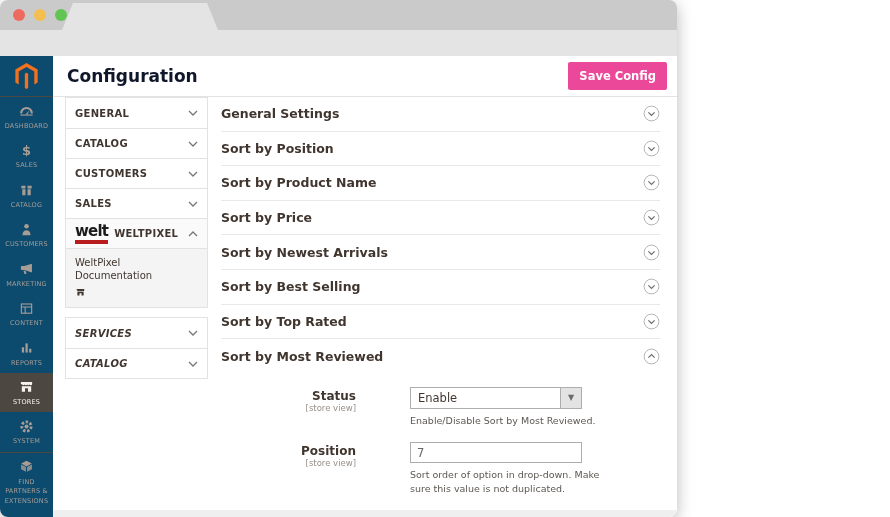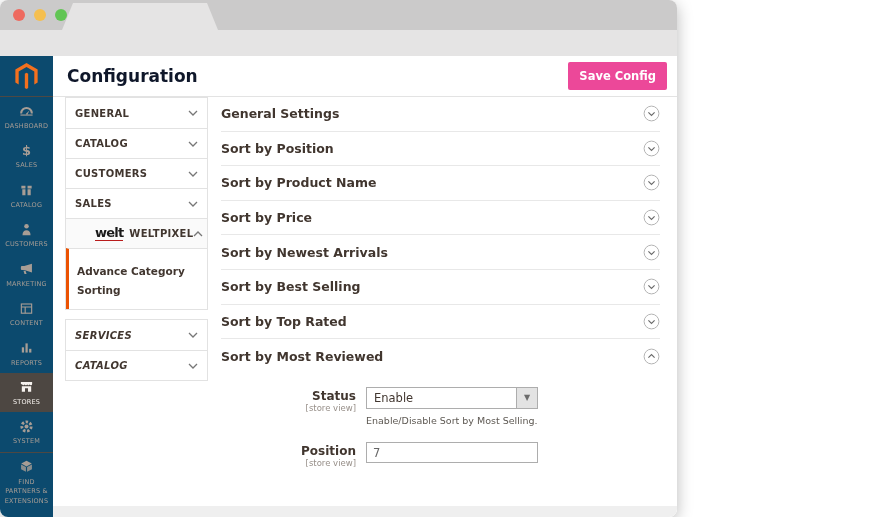--- a/index.html
+++ b/index.html
@@ -43,39 +43,39 @@
   
   .cfg-col { width:143px; margin-left:12px; flex-shrink:0; }
   .cfg-group { border:1px solid #e2e2e2; background:#fff; }
   .cfg-group + .cfg-group { margin-top:9px;font-style:italic; }
   .cfg-row { height:30px; display:flex; align-items:center; padding:0 9px; cursor:pointer; }
   .cfg-row + .cfg-row, .cfg-sub { border-top:1px solid #e2e2e2; }
   .cfg-row .txt { font-size:10px; font-weight:bold; color:#41362f; letter-spacing:.3px; }
   .cfg-row .chev { margin-left:auto; display:flex; }
   .chev.up svg { transform:rotate(180deg); }
   .cfg-row.wp { background:#fafafa; }
-  .wp-logo { font-size:13px; font-weight:bold; color:#1a1a1a; letter-spacing:-.8px;
-             border-bottom:1px solid #b91c1c; line-height:1; margin-right:6px; padding-bottom:1px;margin-left:20px; }
+  .wp-logo { font-size:15px; font-weight:bold; color:#1a1a1a; letter-spacing:-.8px;
+             border-bottom:4px solid #b91c1c; line-height:1; margin-right:6px; padding-bottom:1px; }
   .cfg-sub { background:#f4f4f4; padding:7px 9px 6px; cursor:pointer; }
   .cfg-sub .sub-txt { font-size:10px; color:#41362f; line-height:1.3; display:block; }
   .cfg-sub .doc-icn { color:#41362f; margin-top:2px; display:inline-flex; }
   .cfg-active { background:#fff; border-top:1px solid #e2e2e2; border-left:3px solid #eb5202;
                 padding:11px 8px 11px 8px; cursor:pointer; }
   .cfg-active .sub-txt { font-size:10.5px; font-weight:600; color:#41362f; }
 
   
   .accordion { flex:1; margin:0 17px 0 13px; min-width:0; }
   .acc-row { height:34.6px; display:flex; align-items:center; justify-content:space-between;
              border-bottom:1px solid #e8e8e8; cursor:pointer; }
   .acc-title { font-size:12.5px; font-weight:bold; color:#41362f; }
   .acc-chev { display:flex; }
 
   
   .panel { padding:13px 0 0; }
-  .frm-row { display:flex; margin-bottom:14px; }
+  .frm-row { display:flex; margin-bottom:14px;gap:44px; }
   .frm-label { width:145px; flex-shrink:0; text-align:right; padding-right:10px; padding-top:3px; }
   .frm-label .lab { font-size:12px; font-weight:bold; color:#41362f; display:block; line-height:1.1; }
   .frm-label .scope { font-size:8.5px; color:#978f89; display:block; }
   .frm-field { flex:1; }
   .sel { width:172px; height:22px; border:1px solid #adadad; display:flex; align-items:center; background:#fff; cursor:pointer; }
   .sel .sel-val { flex:1; font-size:11.5px; color:#41362f; padding-left:7px; }
   .sel .sel-btn { width:21px; height:100%; background:#e3e3e3; border-left:1px solid #adadad;
                   display:flex; align-items:center; justify-content:center; color:#6b6b6b; font-size:8px; }
   .txt-input { width:172px; height:21px; border:1px solid #adadad; font-size:11.5px; color:#666;
                padding:0 6px; font-family:inherit; background:#fff; }
@@ -258,24 +258,30 @@
             <div class="cfg-row wp">
               <span class="wp-logo">welt</span>
               <span class="txt">WELTPIXEL</span>
               <span class="chev up">
                   <svg width="10" height="6" viewBox="0 0 10 6">
                     <path d="M1 1l4 4 4-4" stroke="#777" fill="none" stroke-width="1.3"></path>
                   </svg>
                 </span>
             </div>
 
-
-            <div class="cfg-active">
-              <span class="sub-txt">Advance Category Sorting</span>
-            </div>
+            <div class="cfg-sub">
+              <span class="sub-txt">WeltPixel Documentation</span>
+              <span class="doc-icn">
+                <svg width="11" height="10" viewBox="0 0 16 16" fill="currentColor">
+                    <path d="M2 3.2h12v2.2a1.3 1.3 0 0 1-2.6 0 1.3 1.3 0 0 1-2.7 0 1.3 1.3 0 0 1-2.7 0 1.3 1.3 0 0 1-2.7 0A1.3 1.3 0 0 1 2 5.4z"></path>
+                    <path d="M3 7.6h10v5.9H9.6V9.9H6.4v3.6H3z"></path>
+                  </svg>
+              </span>
+            </div>
+
           </div>
 
           <div class="cfg-group">
             <div class="cfg-row">
               <span class="txt">SERVICES</span>
               <span class="chev">
                   <svg width="10" height="6" viewBox="0 0 10 6">
                     <path d="M1 1l4 4 4-4" stroke="#777" fill="none" stroke-width="1.3"></path>
                   </svg>
                 </span>
@@ -371,31 +377,32 @@
             <div class="frm-row">
               <div class="frm-label">
                 <span class="lab">Status</span>
                 <span class="scope">[store view]</span>
               </div>
               <div class="frm-field">
                 <div class="sel">
                   <span class="sel-val">Enable</span>
                   <span class="sel-btn">▼</span>
                 </div>
-                <div class="help" style="width:220px">Enable/Disable Sort by Most Selling.</div>
+                <div class="help" style="width:220px">Enable/Disable Sort by Most Reviewed.</div>
               </div>
             </div>
 
             <div class="frm-row">
               <div class="frm-label">
                 <span class="lab">Position</span>
                 <span class="scope">[store view]</span>
               </div>
               <div class="frm-field">
                 <input class="txt-input" value="7" style="">
+                <div class="help">Sort order of option in drop-down. Make sure this value is not duplicated.</div>
               </div>
             </div>
 
           </div>
         </div>
       </div>
 
       <div class="footer-strip"></div>
     </div>
   </div>

